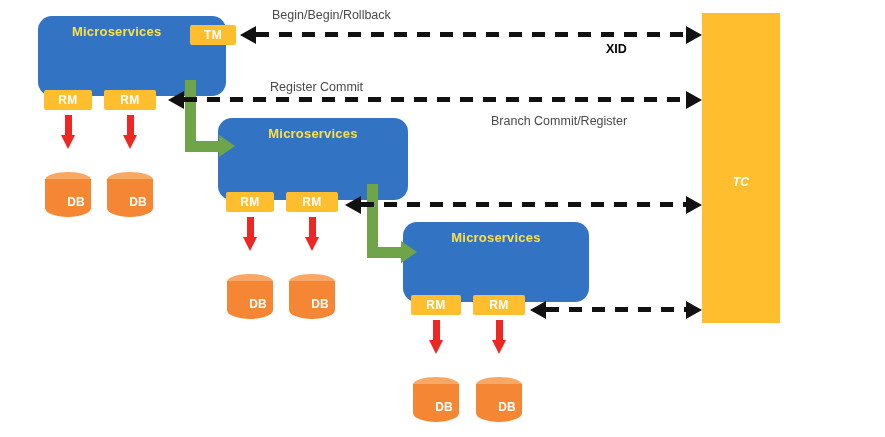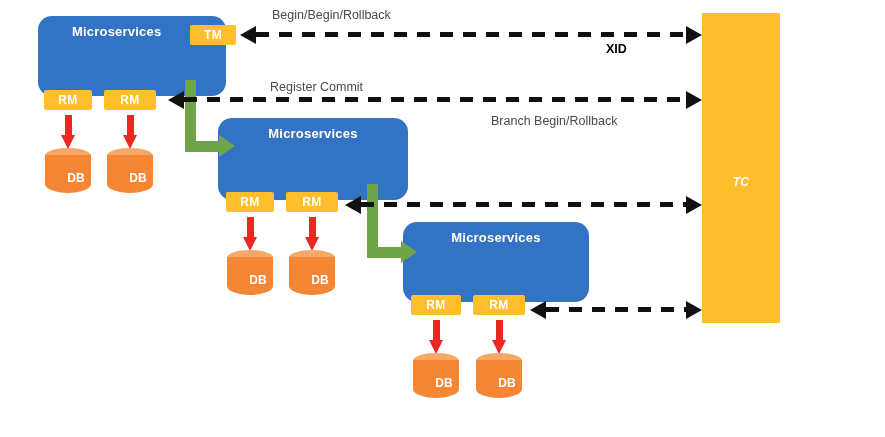--- a/index.html
+++ b/index.html
@@ -25,21 +25,21 @@
     background: #3373c4;
     border-radius: 14px;
     box-sizing: border-box;
   }
   .svc-title {
     position: absolute;
     left: 0;
     right: 0;
     top: 8px;
     text-align: center;
-    color: #ffffff;
+    color: #fde047;
     font-weight: bold;
     font-size: 13px;
     letter-spacing: .2px;
     font-family: "Liberation Sans", sans-serif;
     white-space: nowrap;
   }
   .svc-title.offset-left {
     text-align: left;
     padding-left: 34px;
   }
@@ -77,20 +77,21 @@
     font-size: 12px;
     letter-spacing: .3px;
     font-family: "Liberation Sans", sans-serif;
   }
 
   
   .db {
     position: absolute;
     width: 62px;
     height: 52px;
+    margin-top: 24px;
   }
   .db .body {
     position: absolute;
     left: 0;
     top: 7px;
     width: 46px;
     height: 38px;
     background: #f58634;
     border-radius: 0 0 23px 23px / 0 0 9px 9px;
   }
@@ -307,21 +308,21 @@
   <div class="arrow-head-left" style="left:240px; top:26px;"></div>
   <div class="dash-line" style="left:256px; top:32px; width:430px;"></div>
   <div class="arrow-head-right" style="left:686px; top:26px;"></div>
   <div class="edge-label" style="left:272px; top:8px;">Begin/Begin/Rollback</div>
   <div class="edge-label bold" style="left:606px; top:42px;">XID</div>
 
   <div class="arrow-head-left" style="left:168px; top:91px;"></div>
   <div class="dash-line" style="left:184px; top:97px; width:502px;"></div>
   <div class="arrow-head-right" style="left:686px; top:91px;"></div>
   <div class="edge-label" style="left:270px; top:80px;">Register Commit</div>
-  <div class="edge-label" style="left:491px; top:114px;">Branch Begin/Rollback</div>
+  <div class="edge-label" style="left:491px; top:114px;">Branch Commit/Register</div>
 
   <div class="arrow-head-left" style="left:345px; top:196px;"></div>
   <div class="dash-line" style="left:361px; top:202px; width:325px;"></div>
   <div class="arrow-head-right" style="left:686px; top:196px;"></div>
   <div class="edge-label" style="left:430px; top:184px;"></div>
 
   <div class="arrow-head-left" style="left:530px; top:301px;"></div>
   <div class="dash-line" style="left:546px; top:307px; width:140px;"></div>
   <div class="arrow-head-right" style="left:686px; top:301px;"></div>
   <div class="edge-label" style="left:600px; top:289px;"></div>

